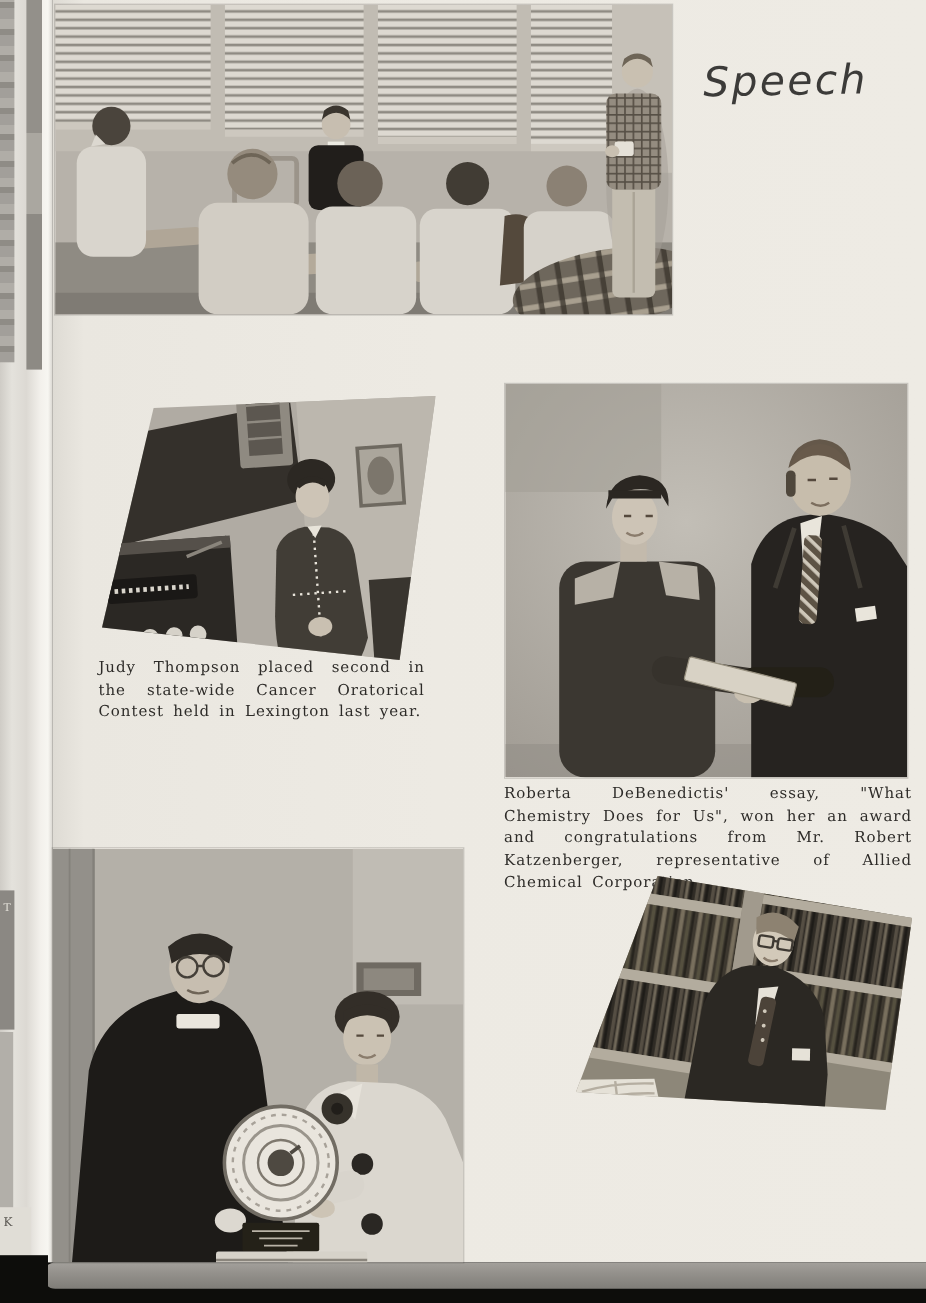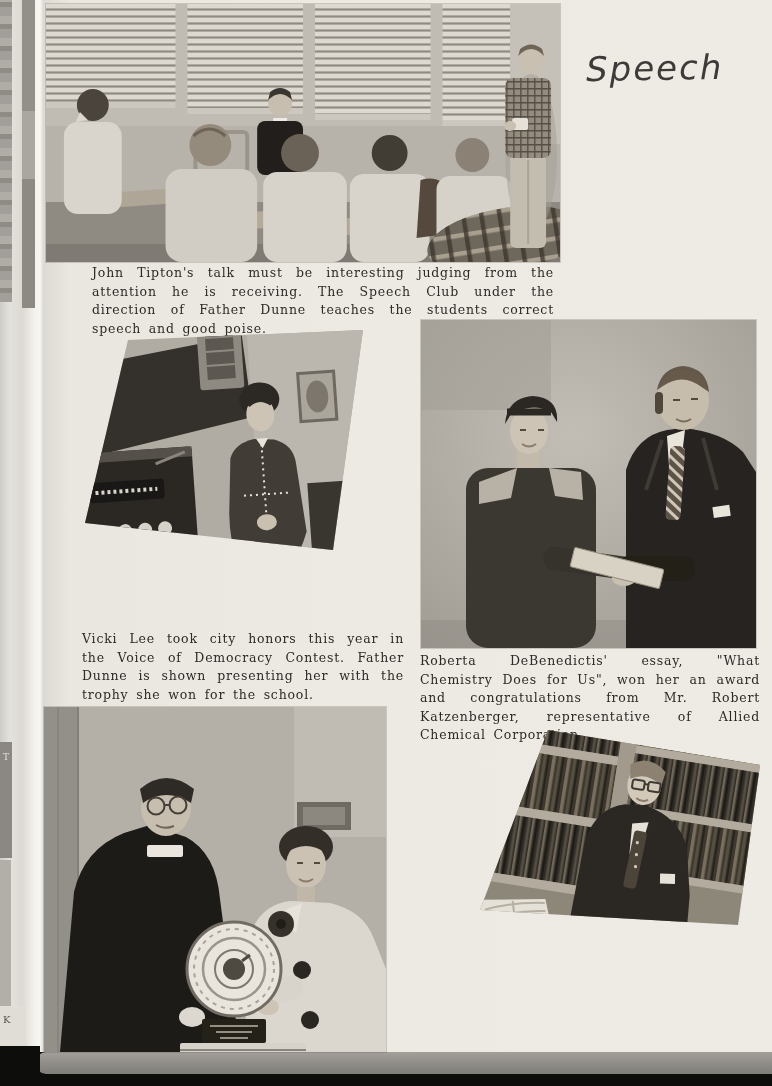--- a/index.html
+++ b/index.html
@@ -126,21 +126,20 @@
       <rect x="466" y="148" width="36" height="96" rx="6" fill="#c3bdb0"></rect>
       <line x1="484" y1="156" x2="484" y2="240" stroke="#aaa496" stroke-width="2"></line>
       <rect x="461" y="74" width="46" height="80" rx="8" fill="url(#check)"></rect>
       <rect x="468" y="114" width="16" height="12" rx="2" fill="#e5e1d8"></rect>
       <ellipse cx="466" cy="122" rx="6" ry="5" fill="#c9c0b1"></ellipse>
       <circle cx="487" cy="56" r="13" fill="#c9c0b1"></circle>
       <path d="M474,52 q13,-14 26,0 l-2,-7 q-11,-9 -22,0 Z" fill="#6e6557"></path>
     </svg>
   </div>
 
-  <div class="abs cap" style="left:92px;top:264px;width:462px;">John Tipton's talk must be interesting judging from the attention he is receiving.  The Speech Club under the direction of Father Dunne teaches the students correct speech and good poise.</div>
 
   <div class="abs title" style="left:586px;top:48px;">Speech</div>
 
   <div class="abs photo tilt" style="left:78px;top:323px;width:292px;height:232px;
        clip-path:polygon(50px 17px,285px 7px,255px 227px,7px 200px);" aria-label="Judy Thompson standing beside a radio console">
     <div class="inner" style="left:-24px;top:-24px;width:340px;height:280px;transform:rotate(-4deg);">
       <svg width="340" height="280" viewBox="0 0 340 280" aria-hidden="true">
         <rect width="340" height="280" fill="#b0aba3"></rect>
         <rect x="200" width="140" height="280" fill="#bcb7ae"></rect>
         <polygon points="20,60 195,38 200,120 28,150" fill="#34302b"></polygon>
@@ -166,22 +165,22 @@
         <path d="M196,108 q12,-10 24,0" stroke="#2c2823" stroke-width="5" fill="none"></path>
         <path d="M175,160 Q180,145 200,142 L220,144 Q238,150 240,168 L246,238 Q232,278 205,280 L180,278 Q168,250 170,215 Z" fill="#413d36"></path>
         <polygon points="202,142 214,142 208,152" fill="#e8e4da"></polygon>
         <line x1="207" y1="148" x2="207" y2="238" stroke="#e8e4da" stroke-width="2" stroke-dasharray="2,4"></line>
         <line x1="186" y1="198" x2="230" y2="198" stroke="#e8e4da" stroke-width="2" stroke-dasharray="2,4"></line>
         <ellipse cx="207" cy="226" rx="10" ry="8" fill="#c9c0b1"></ellipse>
       </svg>
     </div>
   </div>
 
-
-  <div class="abs cap" style="left:82px;top:630px;width:322px;">Vicki Lee took city honors this year in the Voice of Democracy Contest.  Father Dunne is shown presenting her with the trophy she won for the school.</div>
+  <div class="abs cap" style="left:82px;top:547px;width:272px;">Judy Thompson placed second in the state-wide Cancer Oratorical Contest held in Lexington last year.</div>
+
 
   <div class="abs photo" style="left:421px;top:320px;width:335px;height:328px;" aria-label="Roberta DeBenedictis receiving an award from Mr. Robert Katzenberger">
     <svg width="335" height="328" viewBox="0 0 335 328" preserveAspectRatio="none" aria-hidden="true">
       <defs>
         <pattern id="tieStripe" width="8" height="8" patternUnits="userSpaceOnUse" patternTransform="rotate(40)">
           <rect width="8" height="8" fill="#5d5345"></rect>
             <rect width="8" height="3" fill="#cfc8ba"></rect>
         </pattern>
         <radialGradient id="wallG" cx="45%" cy="35%" r="80%">
           <stop offset="0" stop-color="#c2beb6"></stop>

